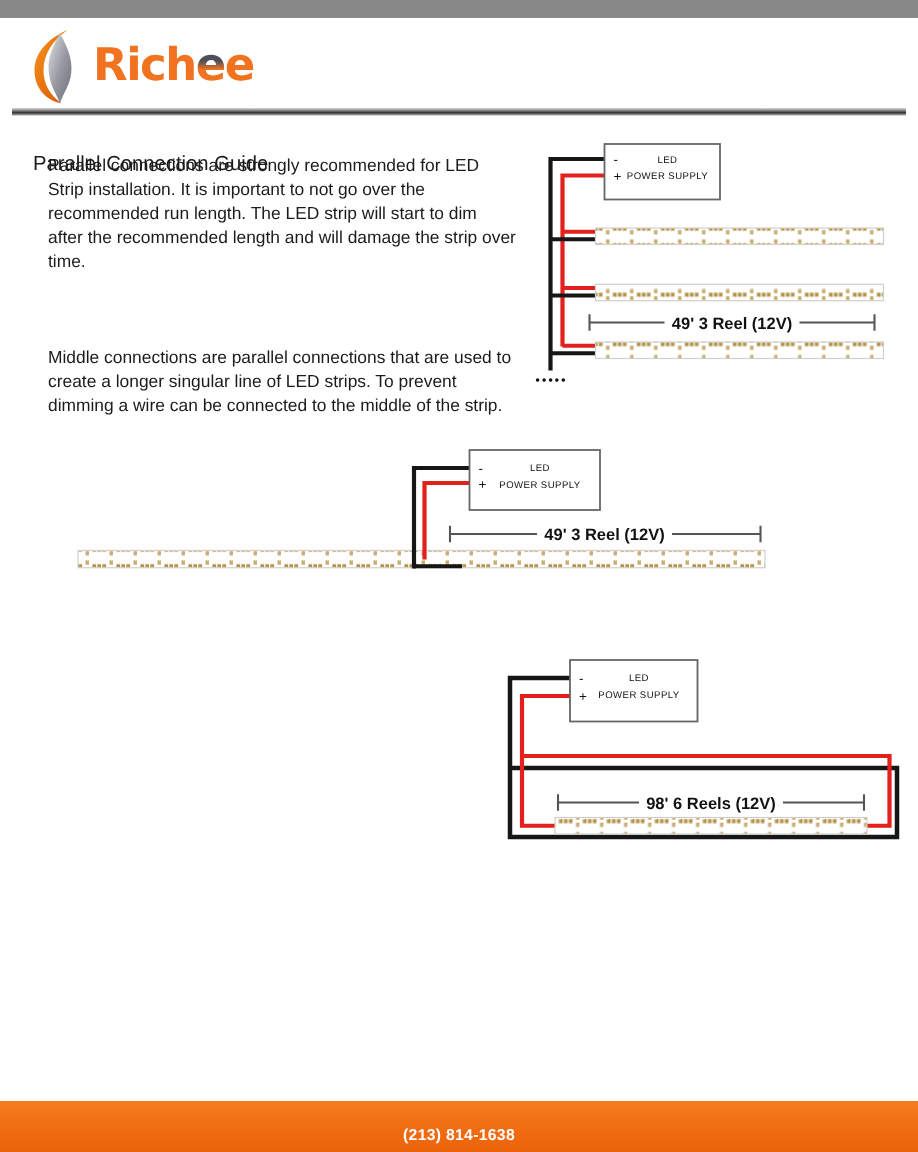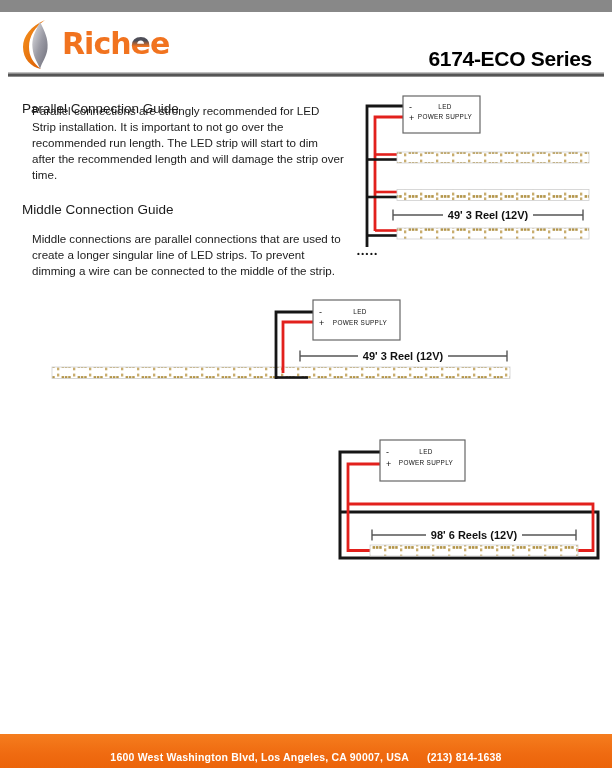--- a/index.html
+++ b/index.html
@@ -56,31 +56,29 @@
           <stop offset="0" stop-color="#e3e3e6"></stop>
             <stop offset="0.5" stop-color="#9a9aa4"></stop>
             <stop offset="1" stop-color="#6d6d78"></stop>
         </linearGradient>
       </defs>
       <path d="M25,1 C11,7 3,17 3,28 C3,40 11,48 21,50 C13,44 9,37 9,28 C9,17 15,8 25,1 Z" fill="url(#lgO)"></path>
       <path d="M20,3 C15,13 11.5,19 12.5,29 C13.5,39 18,44 20,50 C22,43 26.5,38.5 27.5,29.5 C28.5,19.5 24.5,12 20,3 Z" fill="url(#lgG)"></path>
     </svg>
     <div class="wordmark"><span>Rich</span><span class="brand-e1">e</span><span>e</span></div>
   </div>
-  <div class="series-title">6174-ECO Series</div>
   <div class="header-rule"></div>
 
   <div class="section-heading" style="top:89px">Parallel Connection Guide</div>
   <div class="body-text" style="top:91px;width:350px">Parallel connections are strongly recommended for LED
 Strip installation. It is important to not go over the
 recommended run length. The LED strip will start to dim
 after the recommended length and will damage the strip over
 time.</div>
 
-  <div class="section-heading" style="top:190px">Middle Connection Guide</div>
   <div class="body-text" style="top:219px;width:360px">Middle connections are parallel connections that are used to
 create a longer singular line of LED strips. To prevent
 dimming a wire can be connected to the middle of the strip.</div>
 
 
   <svg class="diag" style="left:355px;top:80px" width="257" height="170" viewBox="0 0 257 170">
     <defs>
       <pattern id="led1" width="16" height="11" patternUnits="userSpaceOnUse">
         <rect width="16" height="11" fill="#ffffff"></rect>
         <rect x="1" y="1.6" width="2.3" height="2.9" fill="#c9ad6e"></rect>
@@ -177,17 +175,16 @@
     <text x="139" y="107" text-anchor="middle" class="dim-label">98' 6 Reels (12V)</text>
 
     <rect x="45" y="8" width="85" height="41" fill="#ffffff" stroke="#666" stroke-width="1.2"></rect>
     <text x="51" y="23" class="psu-sign">-</text>
     <text x="51" y="35" class="psu-sign">+</text>
     <text x="91" y="22" text-anchor="middle" class="psu-label">LED</text>
     <text x="91" y="33" text-anchor="middle" class="psu-label">POWER SUPPLY</text>
   </svg>
 
   <div class="footer">
-    <span>1600 West Washington Blvd, Los Angeles, CA 90007, USA</span>
     <span>(213) 814-1638</span>
   </div>
 
 </div>
 
 </body></html>

